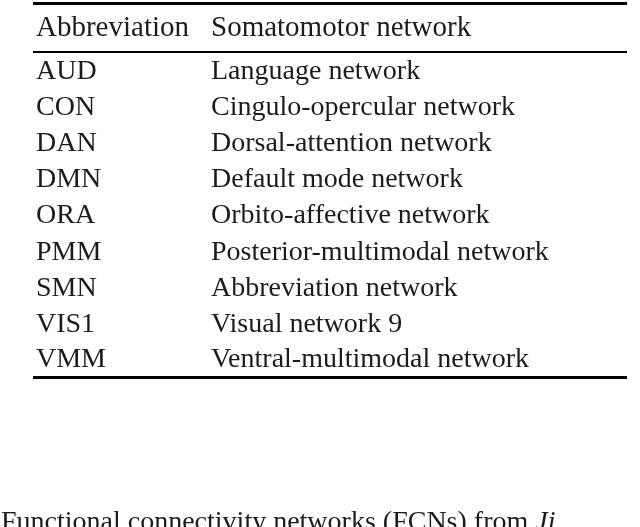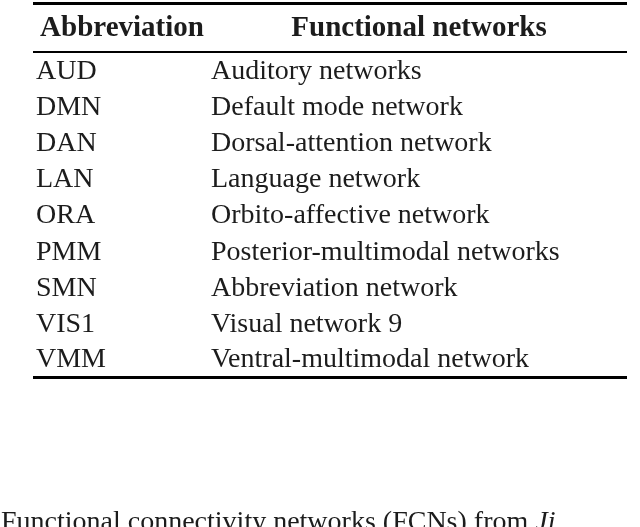--- a/index.html
+++ b/index.html
@@ -23,23 +23,23 @@
     width: 594px;
     border-collapse: collapse;
     border-spacing: 0;
     border-top: 3px solid #000000;
     border-bottom: 3px solid #000000;
   }
   table.net-table thead tr {
     height: 48px;
   }
   table.net-table th {
-    font-weight: bold;
+    font-weight: normal;
     font-size: 29px;
-    text-align: center;
+    text-align: left;
     vertical-align: middle;
     padding: 0 0 2px 3px;
     border-bottom: 2px solid #000000;
     white-space: nowrap;
   }
   table.net-table th.col-abbr,
   table.net-table td.cell-abbr {
     width: 172px;
   }
   table.net-table tbody tr {
@@ -67,47 +67,47 @@
 </style>
 </head>
 <body>
 
 <div class="page">
 
   <table class="net-table">
     <thead>
       <tr>
         <th class="col-abbr">Abbreviation</th>
-        <th class="col-net">Functional networks</th>
+        <th class="col-net">Somatomotor network</th>
       </tr>
     </thead>
     <tbody id="tbody">
         <tr>
           <td class="cell-abbr">AUD</td>
-          <td class="cell-net">Auditory networks</td>
+          <td class="cell-net">Language network</td>
         </tr>
         <tr>
-          <td class="cell-abbr">DMN</td>
-          <td class="cell-net">Default mode network</td>
+          <td class="cell-abbr">CON</td>
+          <td class="cell-net">Cingulo-opercular network</td>
         </tr>
         <tr>
           <td class="cell-abbr">DAN</td>
           <td class="cell-net">Dorsal-attention network</td>
         </tr>
         <tr>
-          <td class="cell-abbr">LAN</td>
-          <td class="cell-net">Language network</td>
+          <td class="cell-abbr">DMN</td>
+          <td class="cell-net">Default mode network</td>
         </tr>
         <tr>
           <td class="cell-abbr">ORA</td>
           <td class="cell-net">Orbito-affective network</td>
         </tr>
         <tr>
           <td class="cell-abbr">PMM</td>
-          <td class="cell-net">Posterior-multimodal networks</td>
+          <td class="cell-net">Posterior-multimodal network</td>
         </tr>
         <tr>
           <td class="cell-abbr">SMN</td>
           <td class="cell-net">Abbreviation network</td>
         </tr>
         <tr>
           <td class="cell-abbr">VIS1</td>
           <td class="cell-net">Visual network 9</td>
         </tr>
         <tr>

